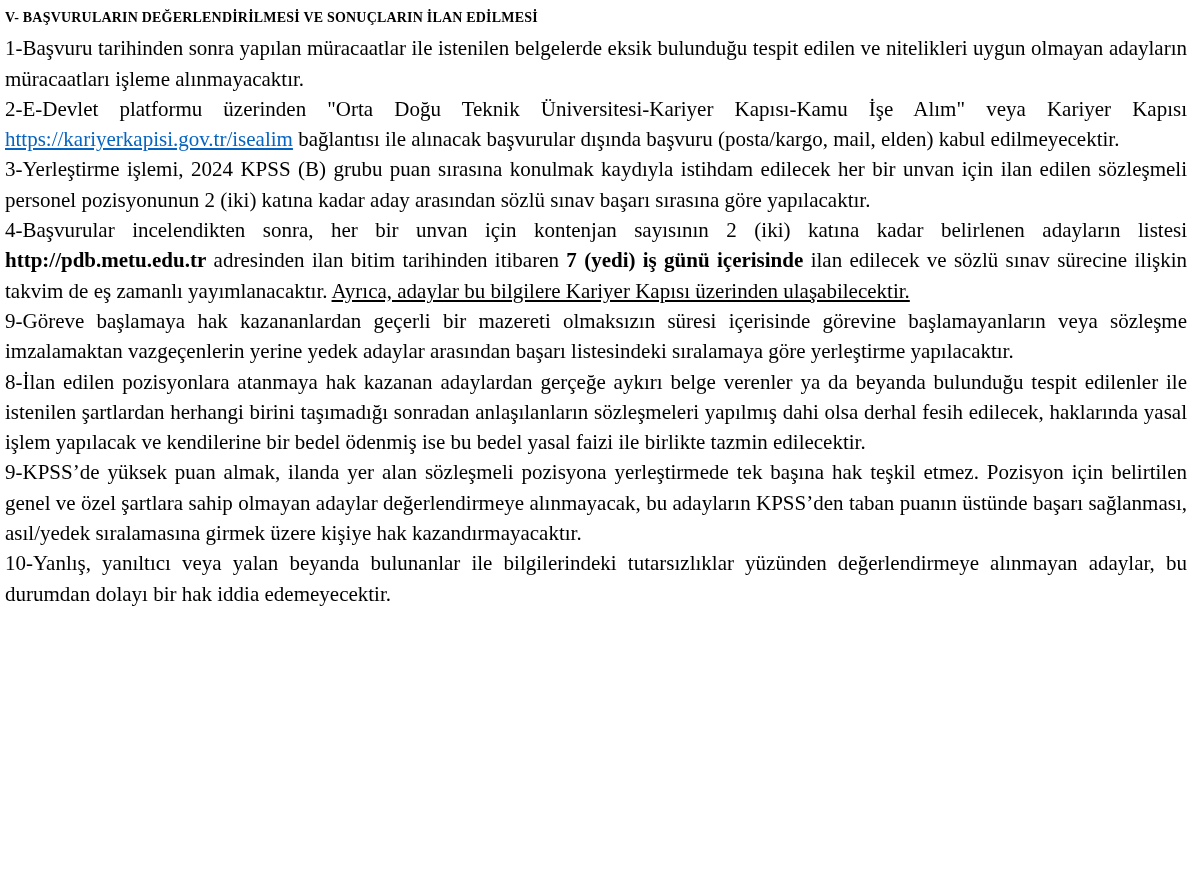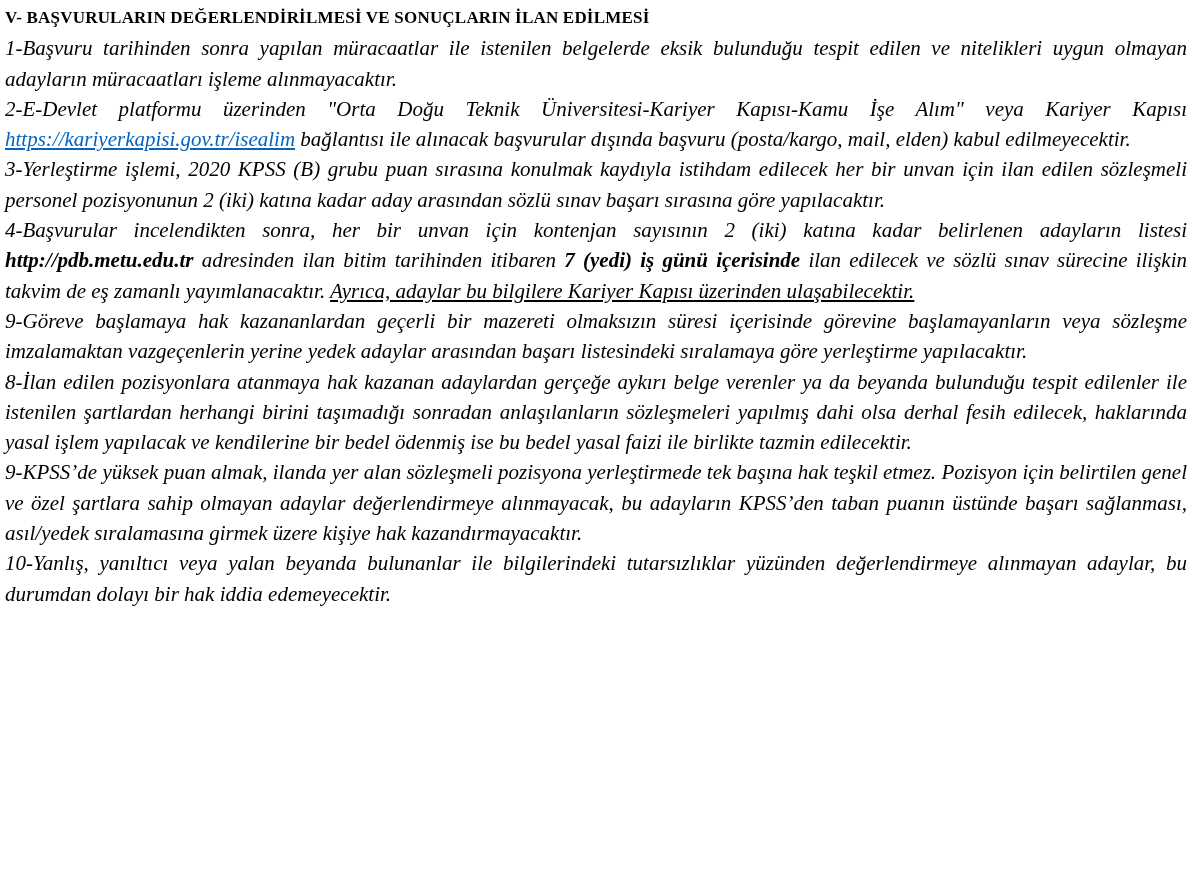--- a/index.html
+++ b/index.html
@@ -12,46 +12,45 @@
     width: 1200px;
     min-height: 881px;
     box-sizing: border-box;
     padding: 3px 13px 6px 5px;
     font-family: "Liberation Serif", "DejaVu Serif", serif;
     font-size: 21px;
     line-height: 30.3px;
   }
   .doc-title {
     margin: 0;
-    font-size: 17px;
+    font-size: 14px;
     line-height: 30.3px;
     font-weight: bold;
     letter-spacing: 0.2px;
   }
   .para {
     margin: 0;
     text-align: justify;
-    font-style: italic;
   }
   .run-normal { font-weight: normal; }
   .run-bold { font-weight: bold; }
   .run-underline { text-decoration: underline; }
   a.run-link {
     text-decoration: underline;
     cursor: pointer;
   }
 </style>
 </head>
 <body>
 
 <div class="doc">
   <h1 class="doc-title">V- BAŞVURULARIN DEĞERLENDİRİLMESİ VE SONUÇLARIN İLAN EDİLMESİ</h1>
   <div>
       <p class="para"><span class="run-normal">1-Başvuru tarihinden sonra yapılan müracaatlar ile istenilen belgelerde eksik bulunduğu tespit edilen ve nitelikleri uygun olmayan adayların müracaatları işleme alınmayacaktır.</span></p>
       <p class="para"><span class="run-normal">2-E-Devlet platformu üzerinden "Orta Doğu Teknik Üniversitesi-Kariyer Kapısı-Kamu İşe Alım" veya Kariyer Kapısı </span><a href="#" class="run-link" style="color: rgb(5, 99, 193);">https://kariyerkapisi.gov.tr/isealim</a><span class="run-normal"> bağlantısı ile alınacak başvurular dışında başvuru (posta/kargo, mail, elden) kabul edilmeyecektir.</span></p>
-      <p class="para"><span class="run-normal">3-Yerleştirme işlemi, 2020 KPSS (B) grubu puan sırasına konulmak kaydıyla istihdam edilecek her bir unvan için ilan edilen sözleşmeli personel pozisyonunun 2 (iki) katına kadar aday arasından sözlü sınav başarı sırasına göre yapılacaktır.</span></p>
+      <p class="para"><span class="run-normal">3-Yerleştirme işlemi, 2024 KPSS (B) grubu puan sırasına konulmak kaydıyla istihdam edilecek her bir unvan için ilan edilen sözleşmeli personel pozisyonunun 2 (iki) katına kadar aday arasından sözlü sınav başarı sırasına göre yapılacaktır.</span></p>
       <p class="para"><span class="run-normal">4-Başvurular incelendikten sonra, her bir unvan için kontenjan sayısının 2 (iki) katına kadar belirlenen adayların listesi </span><span class="run-bold">http://pdb.metu.edu.tr</span><span class="run-normal"> adresinden ilan bitim tarihinden itibaren </span><span class="run-bold">7 (yedi) iş günü içerisinde</span><span class="run-normal"> ilan edilecek ve sözlü sınav sürecine ilişkin takvim de eş zamanlı yayımlanacaktır. </span><span class="run-underline">Ayrıca, adaylar bu bilgilere Kariyer Kapısı üzerinden ulaşabilecektir.</span></p>
       <p class="para"><span class="run-normal">9-Göreve başlamaya hak kazananlardan geçerli bir mazereti olmaksızın süresi içerisinde görevine başlamayanların veya sözleşme imzalamaktan vazgeçenlerin yerine yedek adaylar arasından başarı listesindeki sıralamaya göre yerleştirme yapılacaktır.</span></p>
       <p class="para"><span class="run-normal">8-İlan edilen pozisyonlara atanmaya hak kazanan adaylardan gerçeğe aykırı belge verenler ya da beyanda bulunduğu tespit edilenler ile istenilen şartlardan herhangi birini taşımadığı sonradan anlaşılanların sözleşmeleri yapılmış dahi olsa derhal fesih edilecek, haklarında yasal işlem yapılacak ve kendilerine bir bedel ödenmiş ise bu bedel yasal faizi ile birlikte tazmin edilecektir.</span></p>
       <p class="para"><span class="run-normal">9-KPSS’de yüksek puan almak, ilanda yer alan sözleşmeli pozisyona yerleştirmede tek başına hak teşkil etmez. Pozisyon için belirtilen genel ve özel şartlara sahip olmayan adaylar değerlendirmeye alınmayacak, bu adayların KPSS’den taban puanın üstünde başarı sağlanması, asıl/yedek sıralamasına girmek üzere kişiye hak kazandırmayacaktır.</span></p>
       <p class="para"><span class="run-normal">10-Yanlış, yanıltıcı veya yalan beyanda bulunanlar ile bilgilerindeki tutarsızlıklar yüzünden değerlendirmeye alınmayan adaylar, bu durumdan dolayı bir hak iddia edemeyecektir.</span></p>
     </div>
 </div>
 
 </body></html>

